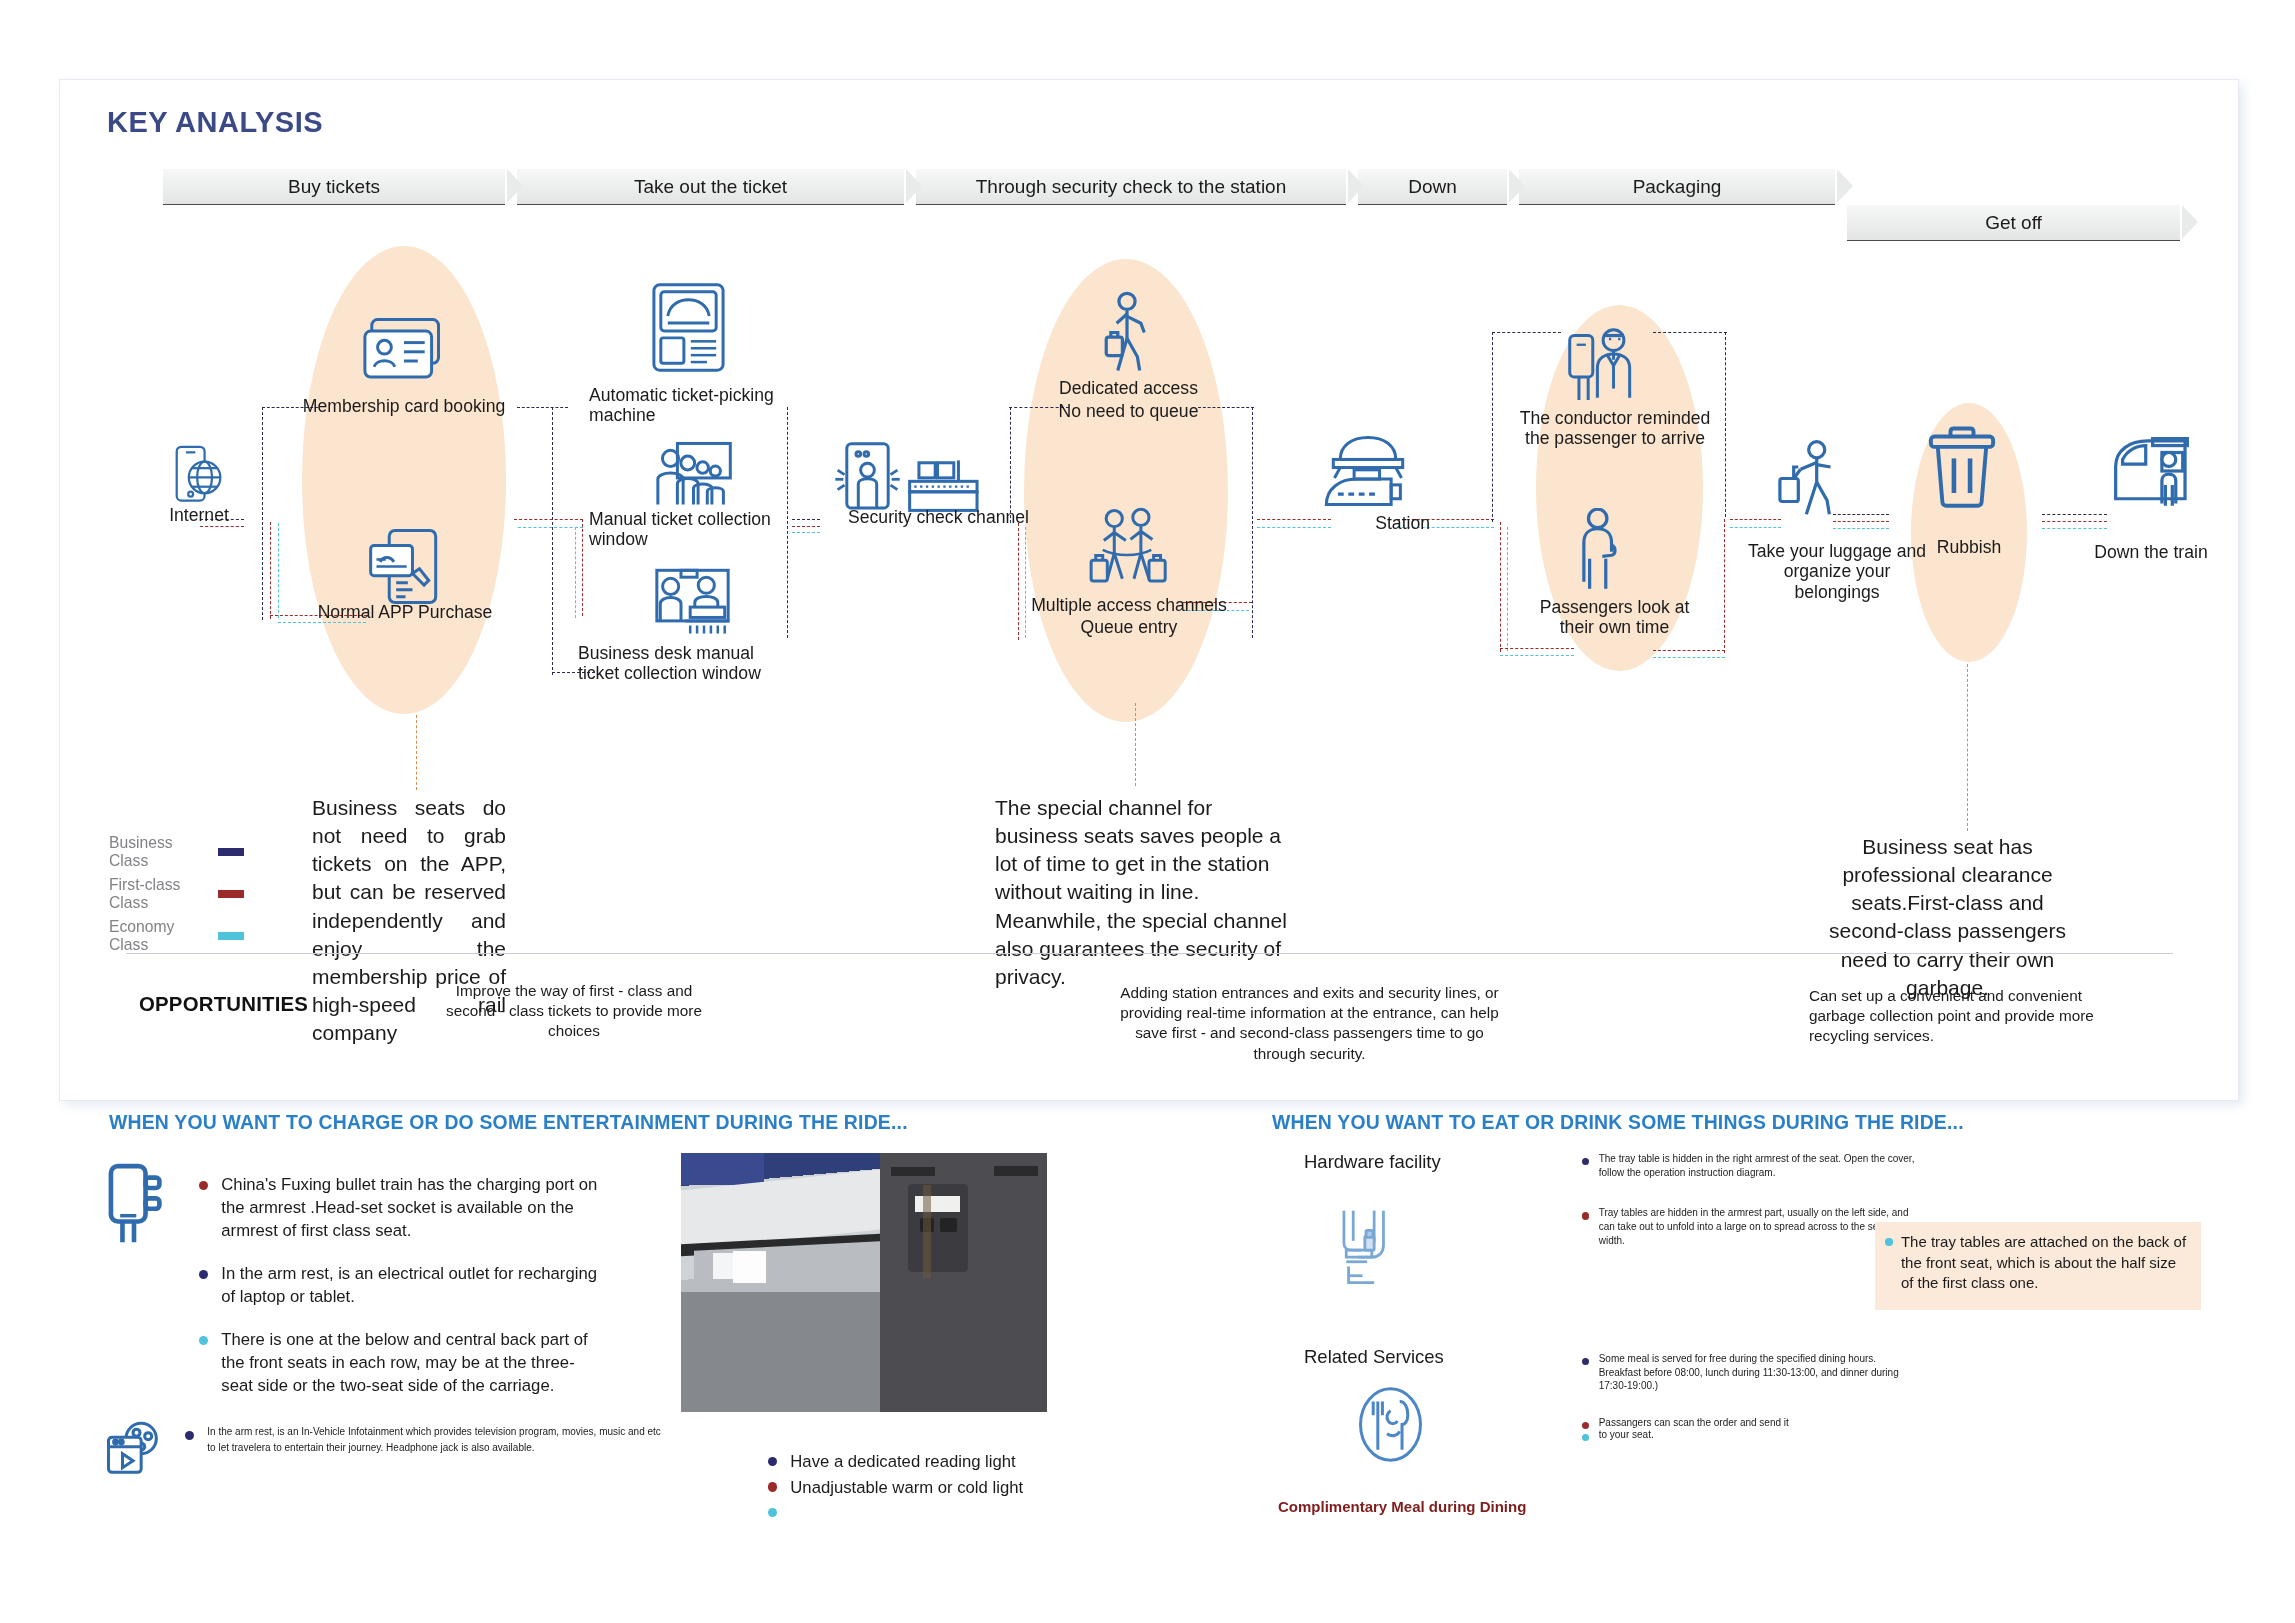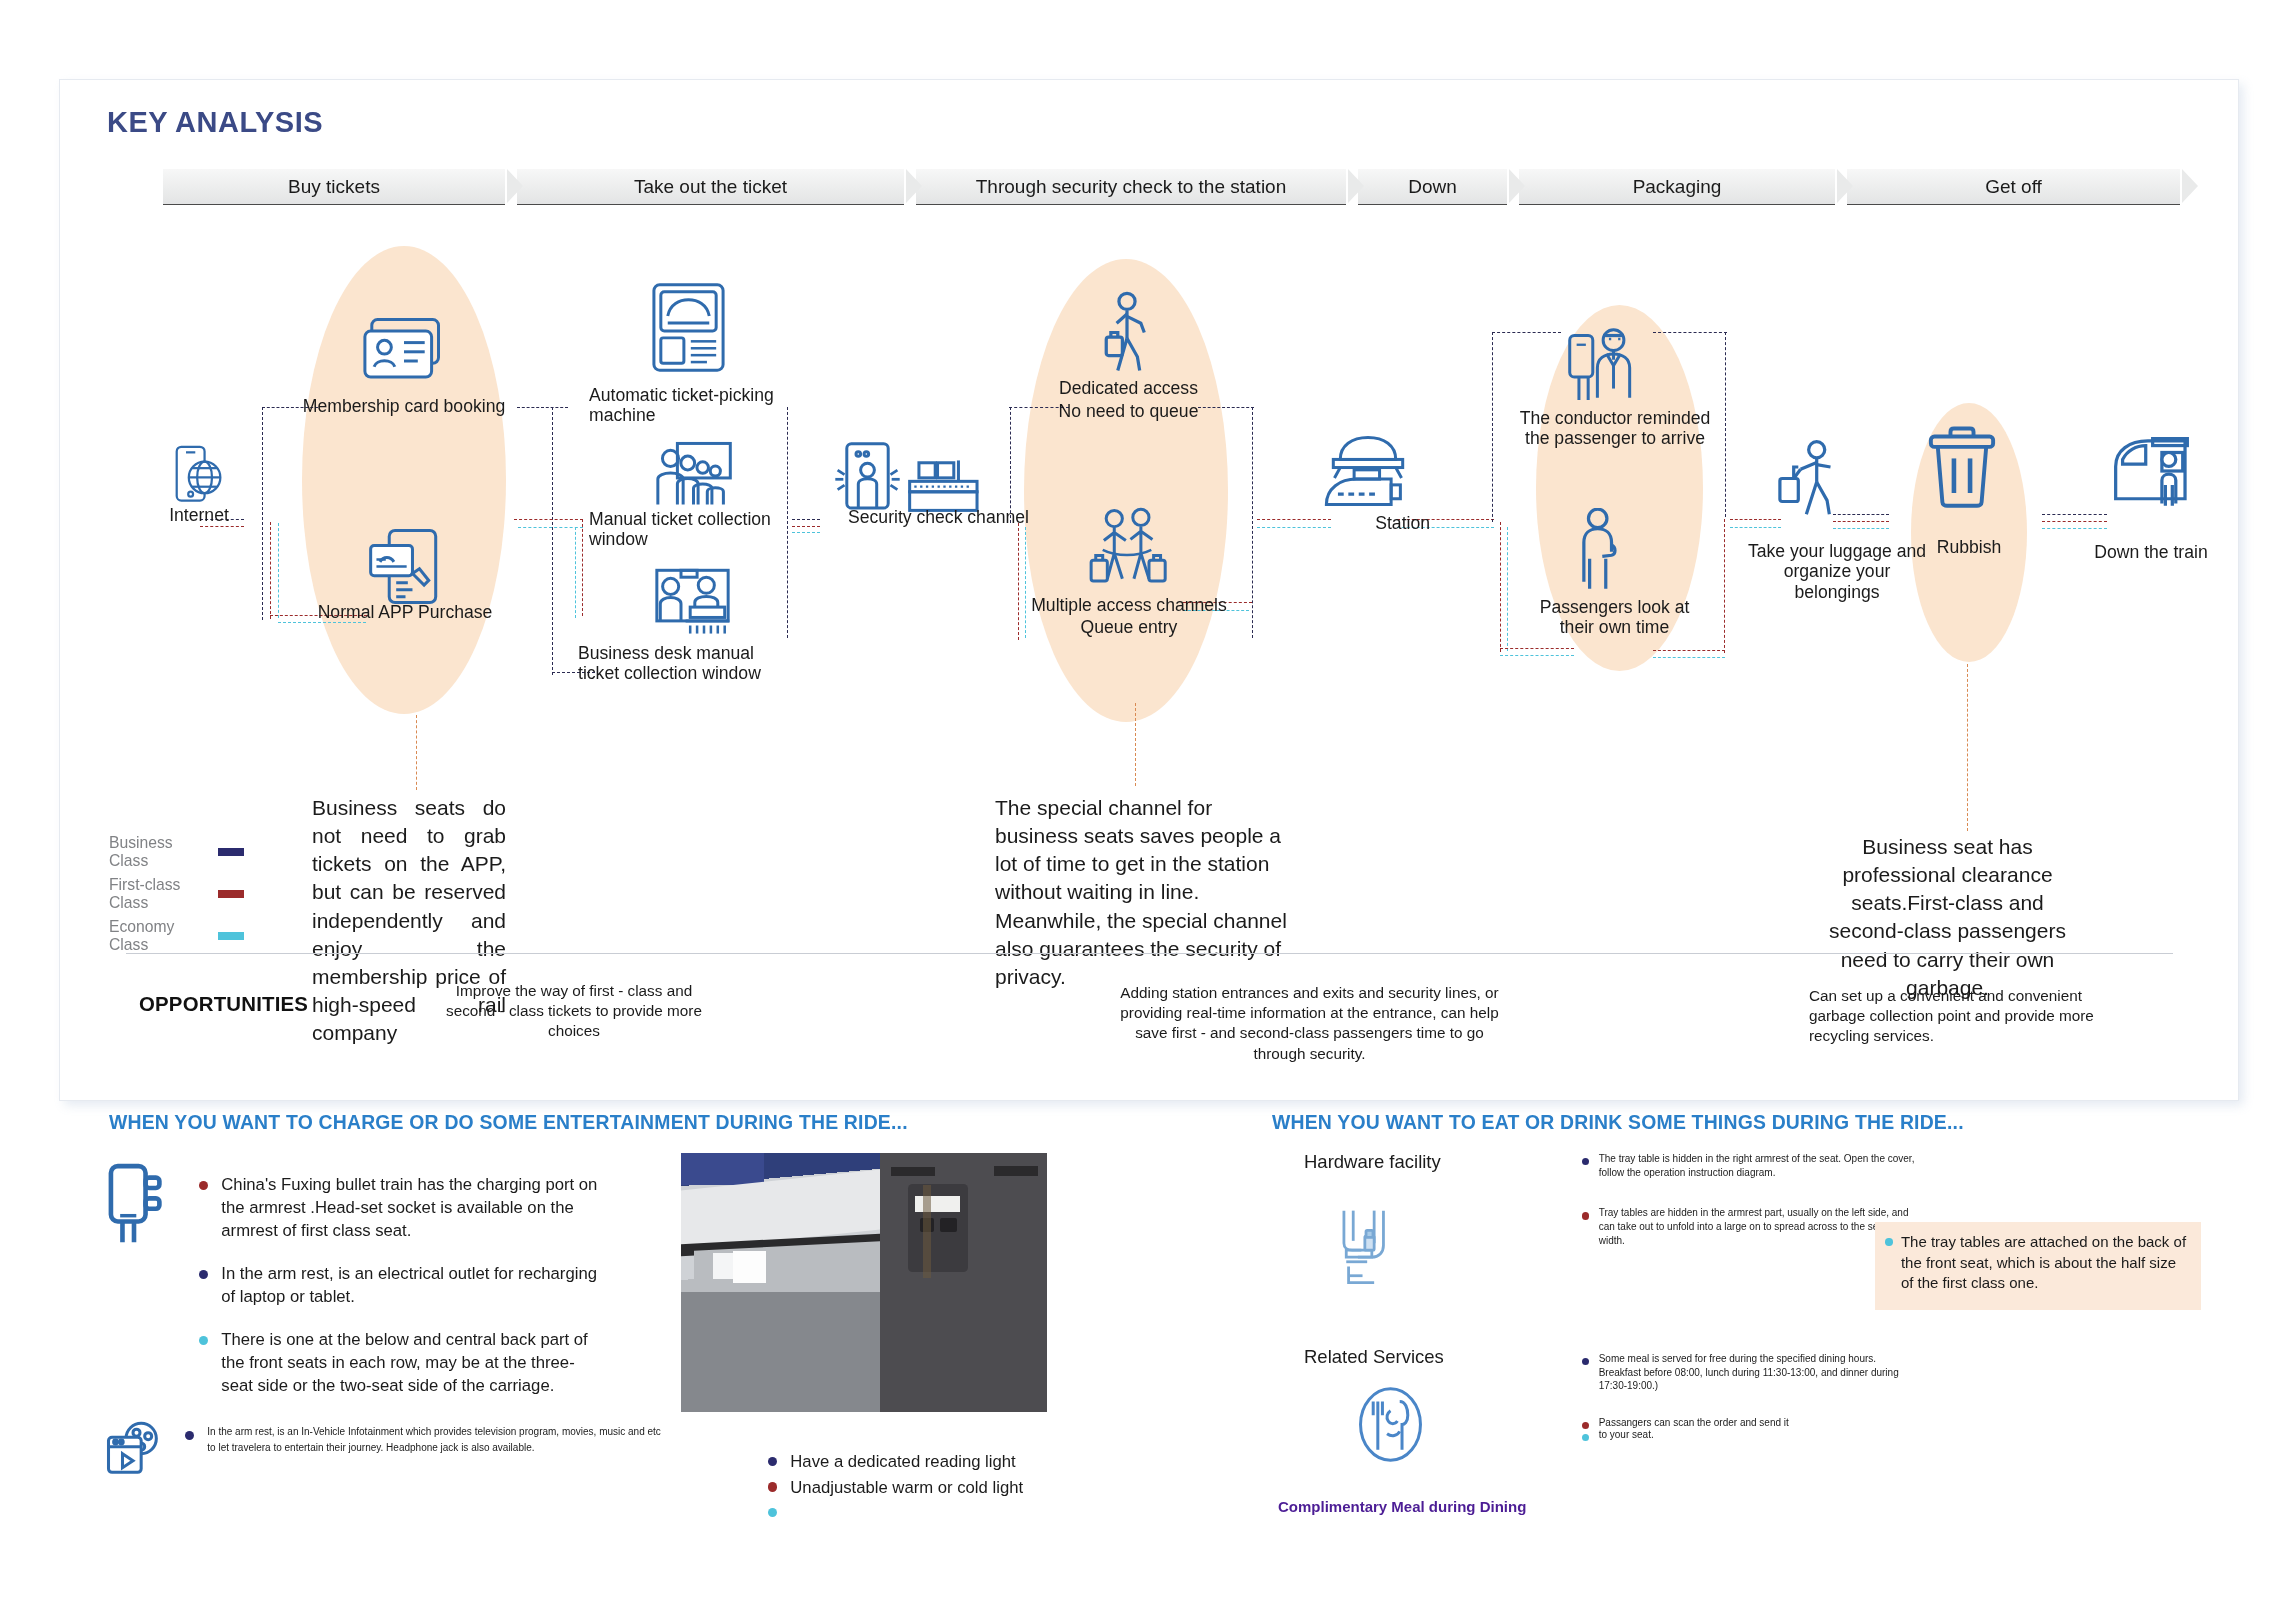--- a/index.html
+++ b/index.html
@@ -23,21 +23,21 @@
 
   
   #stage-bar{left:163px;top:169px;width:2047px;height:35px;display:flex;}
   .stage{
     position:relative;height:35px;
     background:linear-gradient(180deg,#f7f7f7 0%,#eceded 55%,#e3e4e5 100%);
     border-bottom:1.4px solid #4a4a4a;
     display:flex;align-items:center;justify-content:center;
     margin-right:12px;
   }
-  .stage:last-child{margin-right:0;}
+  .stage:last-child{margin-right:0;margin-top:36px;}
   .stage::after{
     content:"";position:absolute;right:-17.6px;top:0;width:0;height:0;
     border-top:17.6px solid transparent;border-bottom:17.6px solid transparent;
     border-left:16.7px solid #e9eaea;z-index:2;
   }
   .stage:last-child::after{border-left-color:#e9eaea;}
   .stage-label{
     font-size:19px;color:#1b1b1b;white-space:nowrap;
     font-family:"Liberation Sans Narrow","Liberation Sans",sans-serif;
   }
@@ -116,21 +116,21 @@
 
   #tray-callout{
     left:1875px;top:1222px;width:326px;height:88px;background:#fbe9da;
     display:flex;align-items:flex-start;padding:10.2px 12px 0 10.2px;box-sizing:border-box;
   }
   .sub-head{
     font-size:18.5px;color:#1b1b1b;
     font-family:"Liberation Sans Narrow","Liberation Sans",sans-serif;
   }
   .sub-cap{
-    font-size:15px;font-weight:700;color:#4c1d95;
+    font-size:15px;font-weight:700;color:#7f1d1d;
     font-family:"Liberation Sans Narrow","Liberation Sans",sans-serif;
   }
 </style>
 </head>
 <body>
 
 <div class="abs" id="key-card"></div>
 <div class="abs" id="key-title">KEY ANALYSIS</div>
 
 <div class="abs" id="stage-bar">

